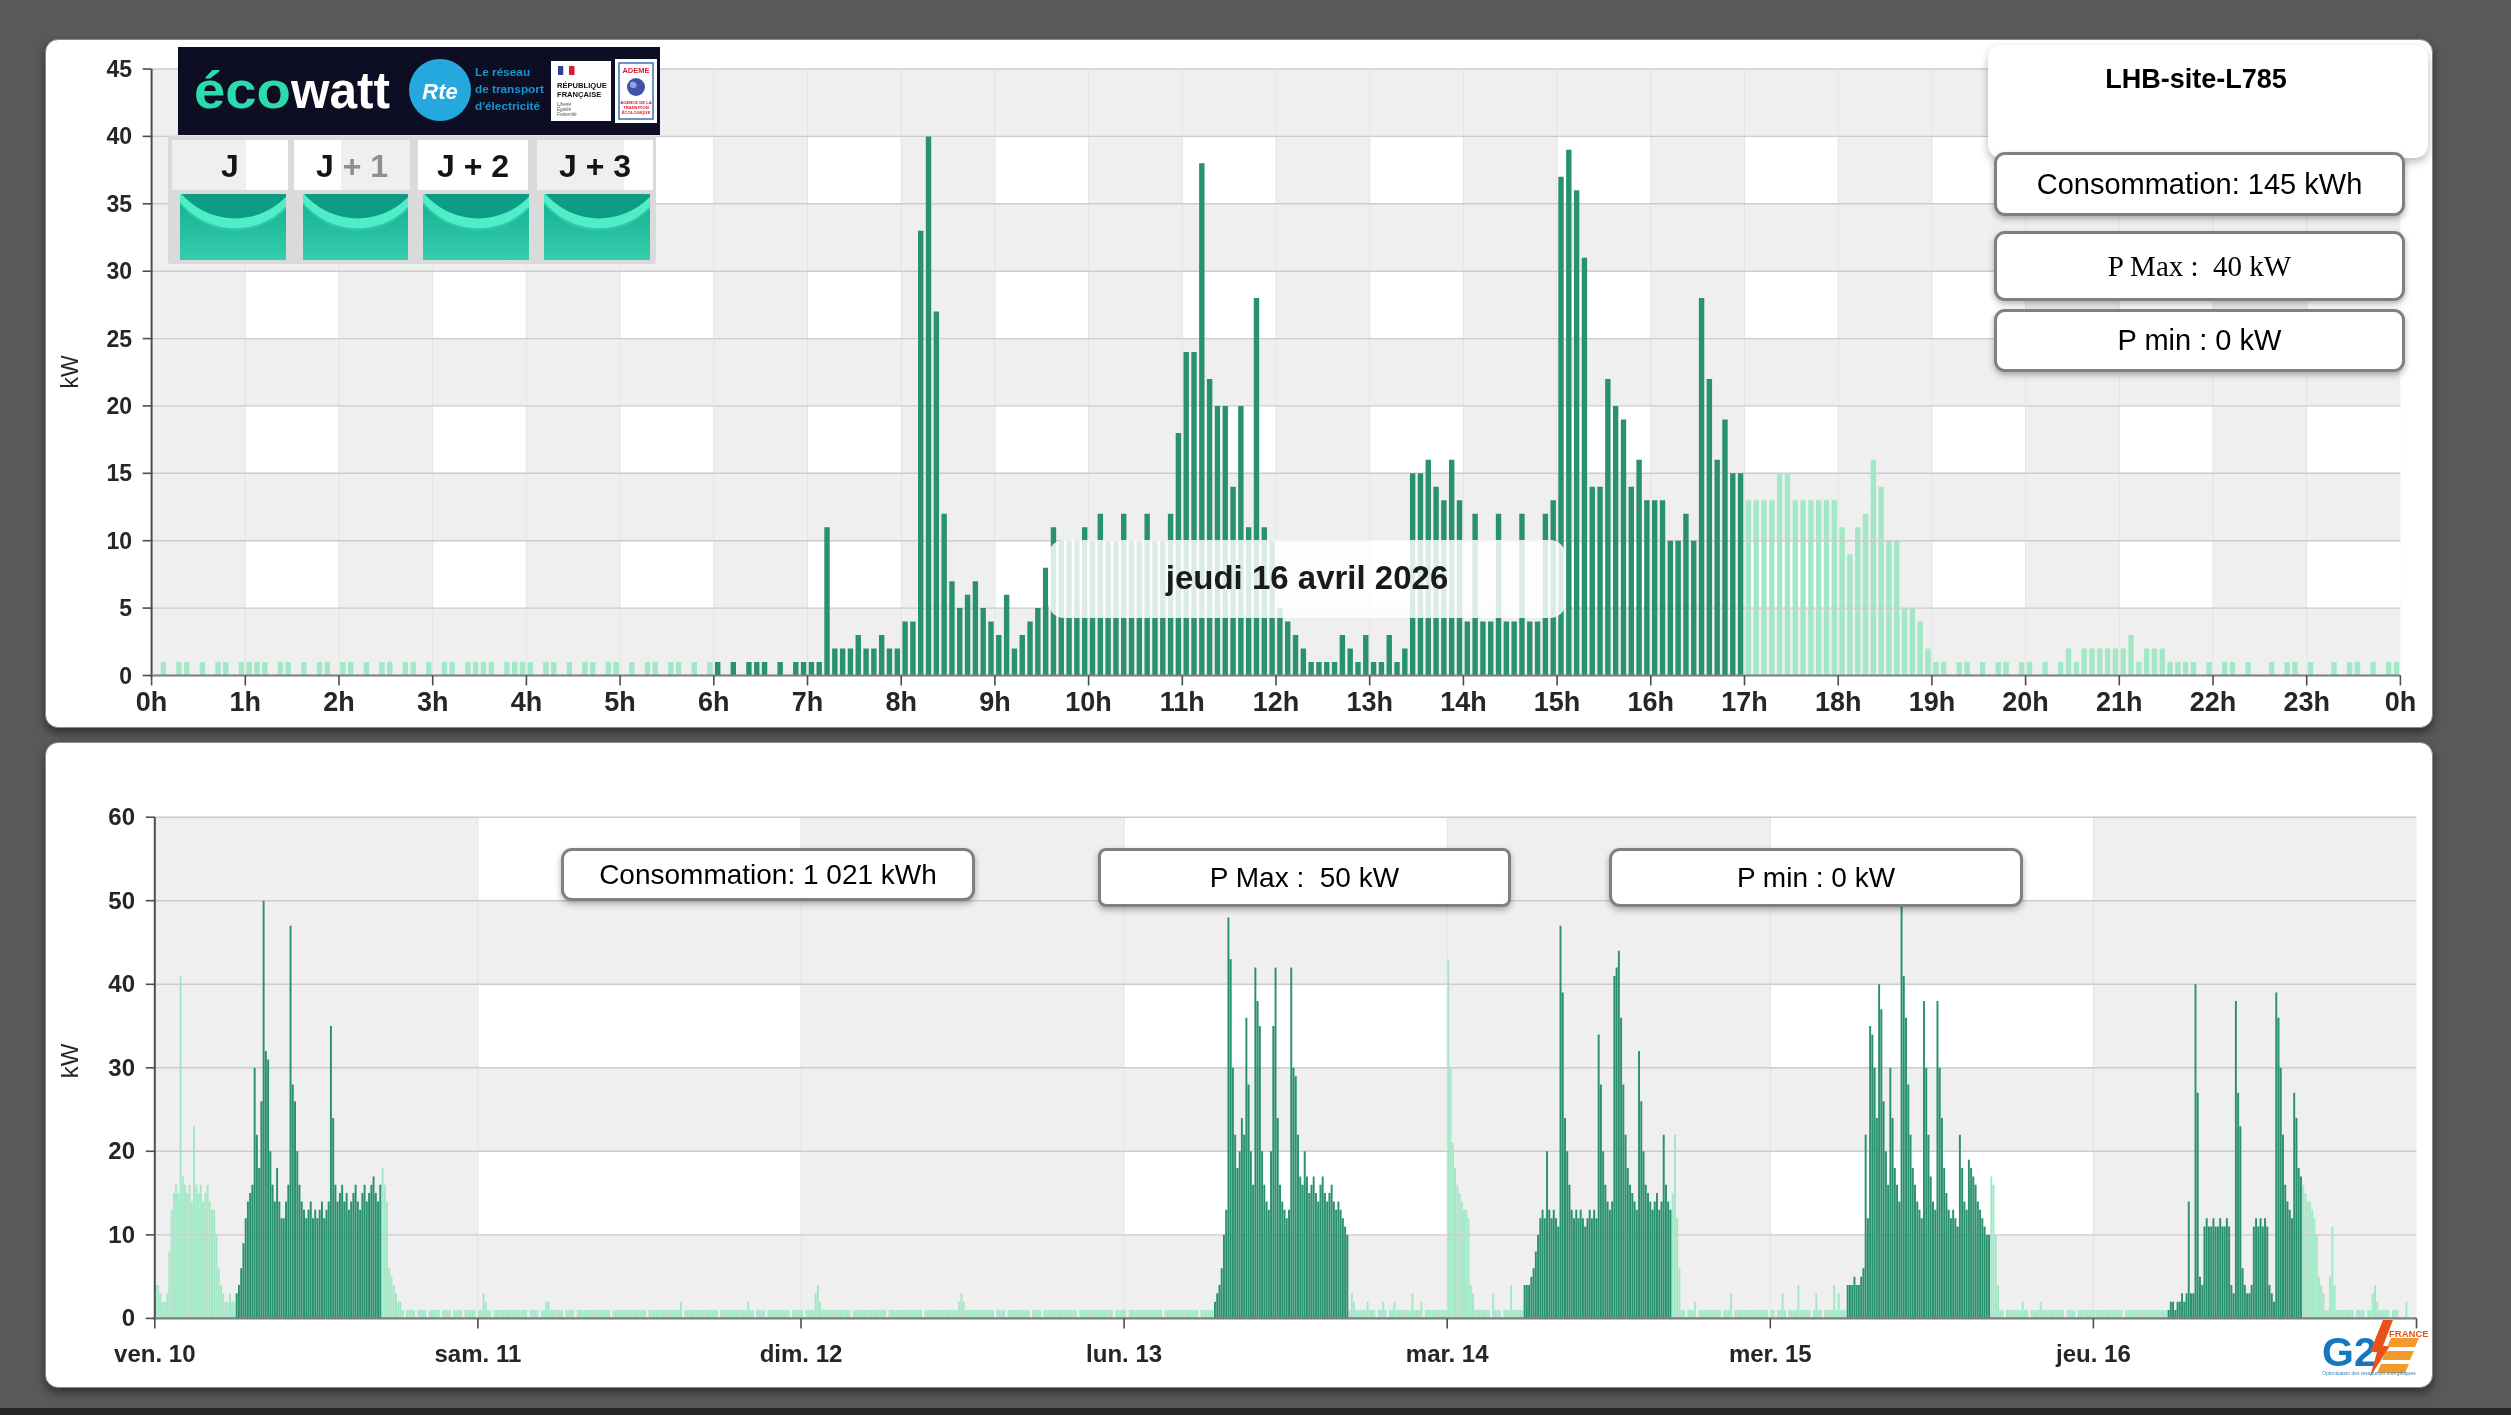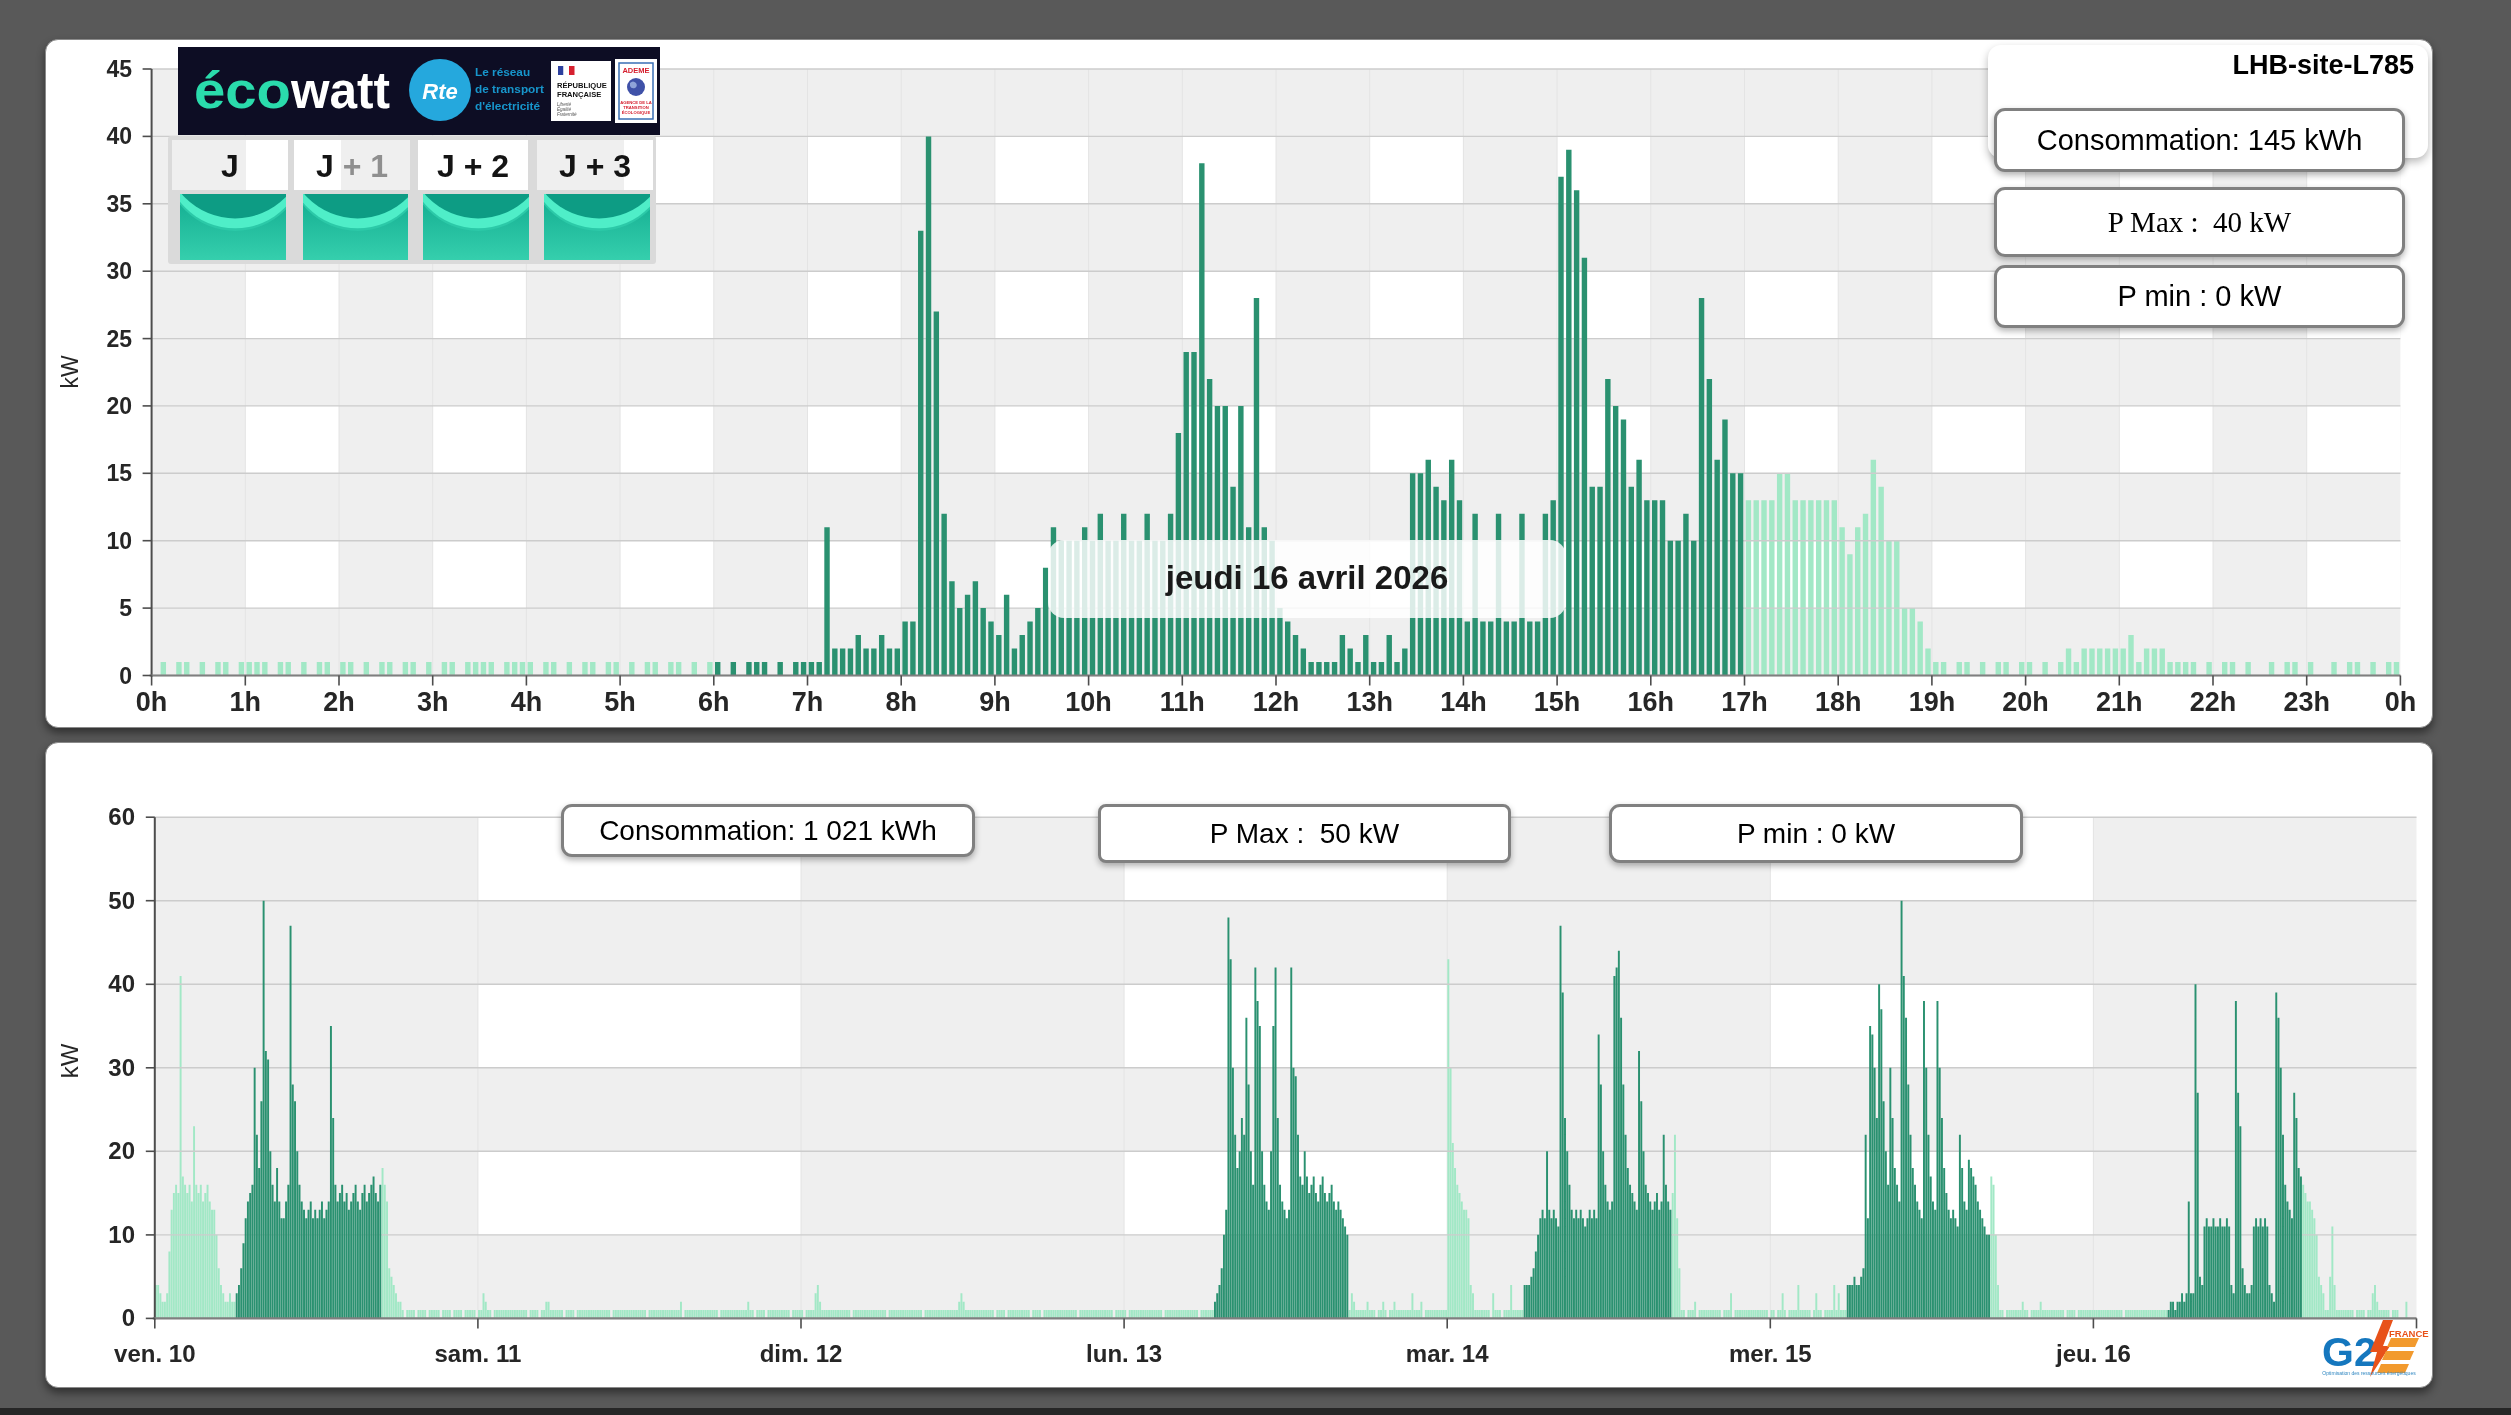--- a/index.html
+++ b/index.html
@@ -1,16 +1,16 @@
 <!DOCTYPE html>
 <html><head><meta charset="utf-8"><style>
 html,body{margin:0;padding:0;width:2511px;height:1415px;background:#595959;overflow:hidden;}
 *{box-sizing:border-box;}
 .panel{position:absolute;background:#fff;border:1px solid #8a8a8a;border-radius:13px;box-shadow:0 5px 9px rgba(0,0,0,0.45);}
-.sbox{position:absolute;background:#fff;border:3px solid #808080;border-radius:11px;box-shadow:0 3px 6px rgba(0,0,0,0.30);font:29px "Liberation Sans",sans-serif;color:#000;display:flex;align-items:center;justify-content:center;}
+.sbox{position:absolute;background:#fff;border:3px solid #808080;border-radius:11px;box-shadow:0 3px 6px rgba(0,0,0,0.30);font:29px "Liberation Sans",sans-serif;color:#000;display:flex;align-items:center;justify-content:center;margin-top:44px;}
 .card{position:absolute;background:#fff;border-radius:13px;box-shadow:0 4px 9px rgba(0,0,0,0.28);}
 .title{position:absolute;font:bold 27px "Liberation Sans",sans-serif;color:#000;text-align:center;}
 svg{position:absolute;left:0;top:0;}
 </style></head>
 <body>
 <div class="panel" style="left:45px;top:39px;width:2388px;height:689px;"></div>
 <div class="panel" style="left:45px;top:742px;width:2388px;height:646px;"></div>
 <svg width="2511" height="1415" viewBox="0 0 2511 1415">
 <defs>
 <linearGradient id="tealg" x1="0" y1="0" x2="0" y2="1">
@@ -359,21 +359,21 @@
 <g fill="#f29a2e">
 <polygon points="2400,1338 2428,1338 2424,1347 2396,1347"></polygon>
 <polygon points="2395,1351 2423,1351 2419,1360 2391,1360"></polygon>
 <polygon points="2390,1364 2418,1364 2414,1373 2386,1373"></polygon>
 </g>
 <text x="2378" y="1375" text-anchor="middle" font-family="Liberation Sans, sans-serif" font-size="5" fill="#2e86c1">Optimisation des ressources énergétiques</text>
 </g>
 </svg>
 
 <div class="card" style="left:1988px;top:45px;width:440px;height:113px;"></div>
-<div class="title" style="left:1978px;top:50px;width:436px;text-align:right;">LHB-site-L785</div>
+<div class="title" style="left:1978px;top:64px;width:436px;">LHB-site-L785</div>
 <div class="sbox" style="left:1994px;top:108px;width:411px;height:64px;">Consommation: 145&nbsp;kWh</div>
 <div class="sbox" style="left:1994px;top:187px;width:411px;height:70px;font-family:Liberation Serif, serif;">P Max :&nbsp; 40 kW</div>
 <div class="sbox" style="left:1994px;top:265px;width:411px;height:63px;">P min : 0 kW</div>
 
 <div class="sbox" style="left:561px;top:804px;width:414px;height:53px;font-size:28px;">Consommation: 1&nbsp;021&nbsp;kWh</div>
 <div class="sbox" style="left:1098px;top:804px;width:413px;height:59px;font-size:28px;border-radius:8px;">P Max :&nbsp; 50 kW</div>
 <div class="sbox" style="left:1609px;top:804px;width:414px;height:59px;font-size:28px;">P min : 0 kW</div>
 
 <div style="position:absolute;left:0;top:1408px;width:2511px;height:7px;background:#262626;"></div>
 </body></html>

